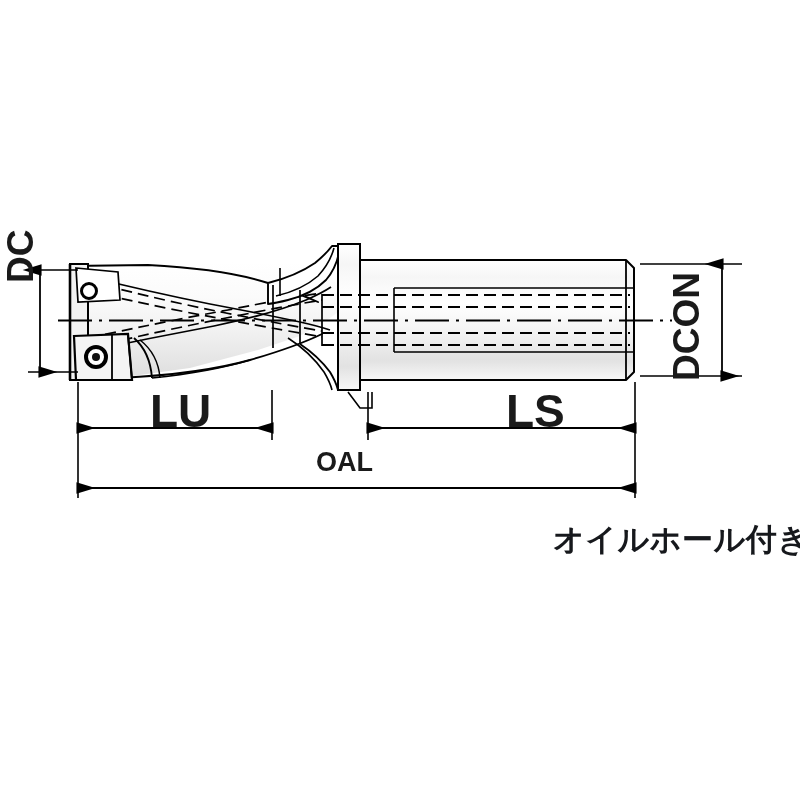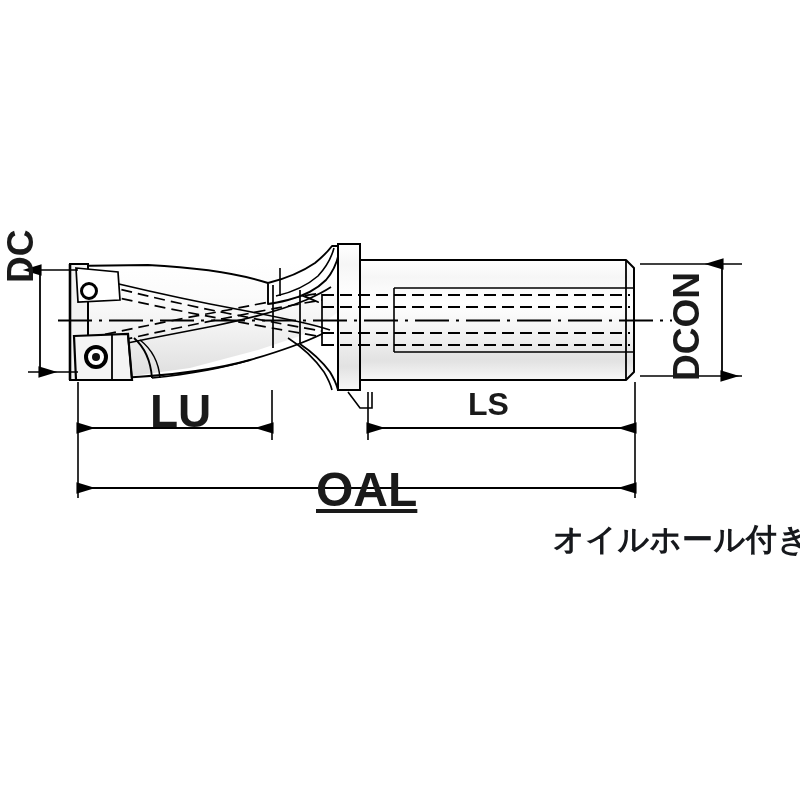--- a/index.html
+++ b/index.html
@@ -48,29 +48,28 @@
     transform: rotate(-90deg);
     transform-origin: left top;
     letter-spacing: 0px;
   }
   #label-LU {
     left: 150px;
     top: 388px;
     font-size: 46px;
   }
   #label-LS {
-    left: 468px;
+    left: 506px;
     top: 388px;
-    font-size: 32px;
+    font-size: 46px;
   }
   #label-OAL {
     left: 316px;
-    top: 466px;
-    font-size: 48px;
-    text-decoration: underline;
+    top: 449px;
+    font-size: 27px;
   }
   #note-oilhole {
     position: absolute;
     left: 553px;
     top: 519px;
     font-size: 31px;
     font-weight: 700;
     color: #16181c;
     letter-spacing: 0.5px;
     white-space: nowrap;

